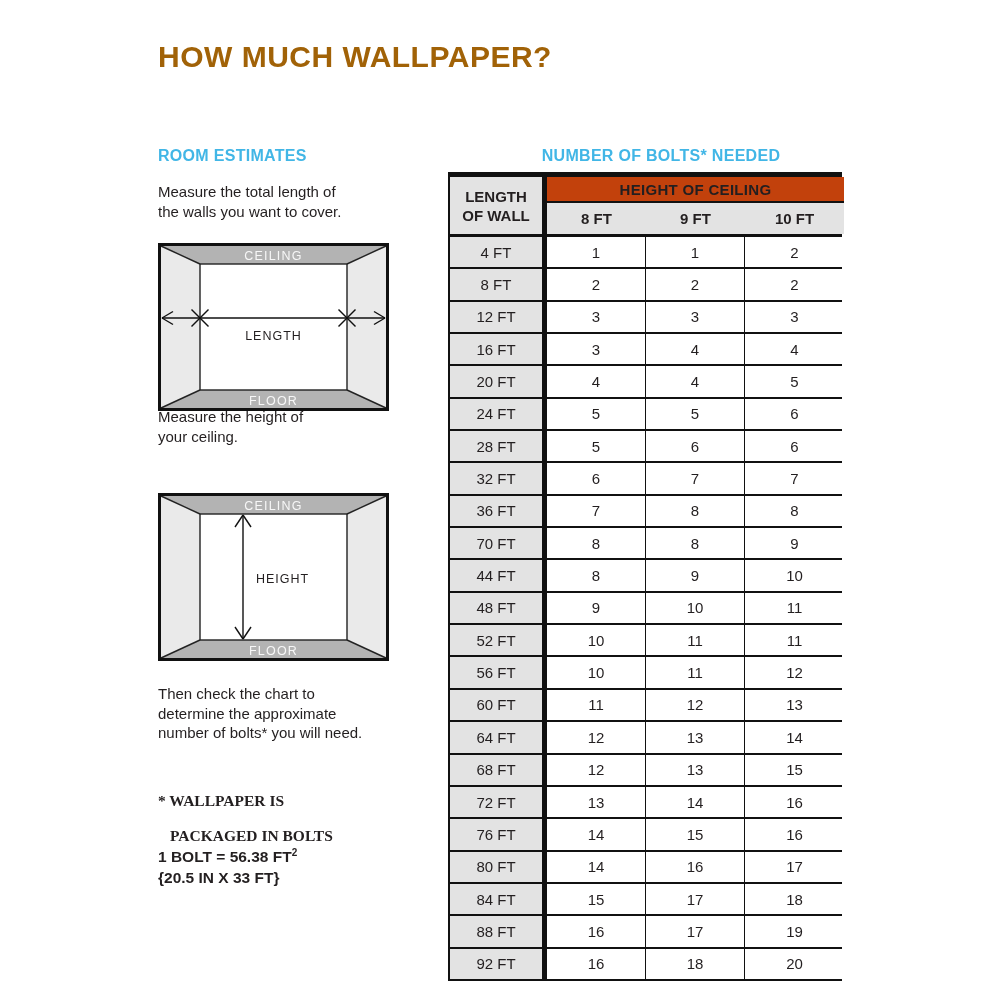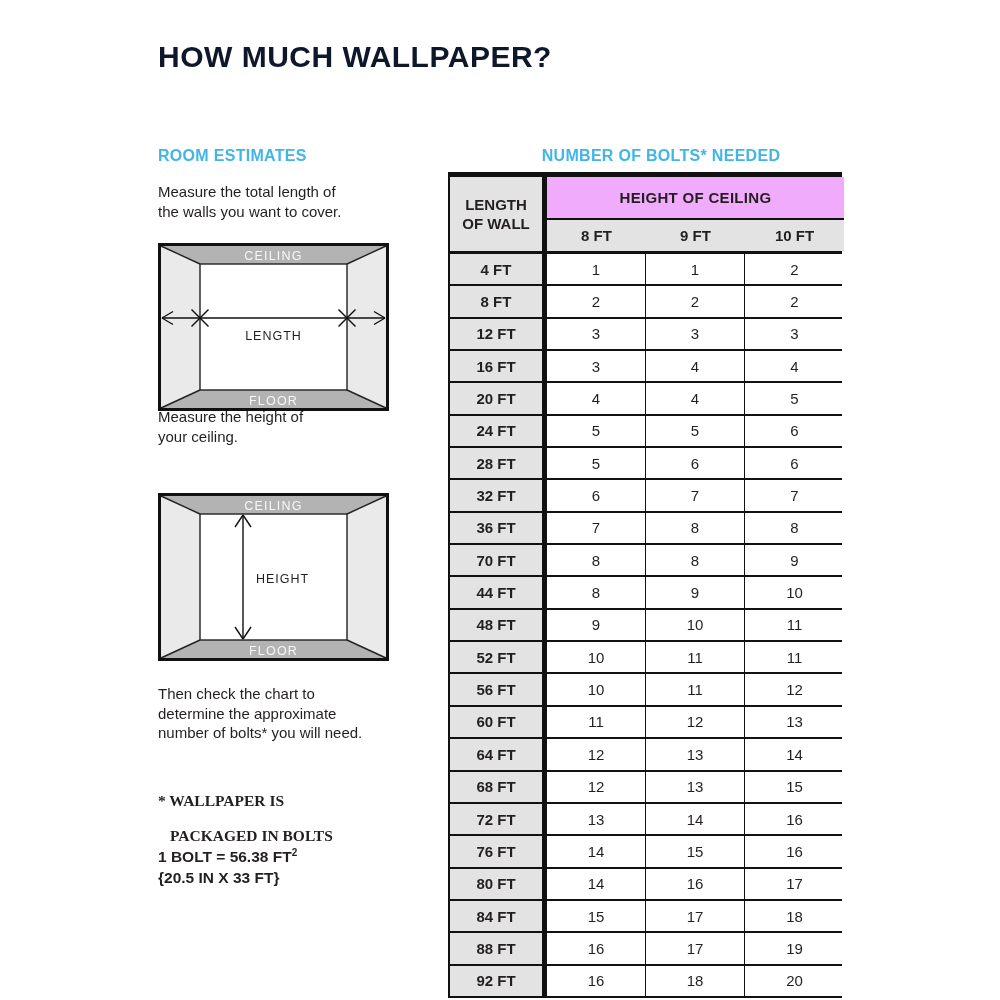--- a/index.html
+++ b/index.html
@@ -4,21 +4,21 @@
 <style>
   html,body{margin:0;padding:0;}
   body{
     width:1000px;height:1000px;background:#ffffff;
     font-family:"Liberation Sans",sans-serif;color:#231f20;
     position:relative;overflow:hidden;
   }
   .abs{position:absolute;}
   .page-title{
     left:158px;top:40px;font-size:30px;font-weight:bold;
-    color:#0f172a;letter-spacing:.5px;white-space:nowrap;
+    color:#a16207;letter-spacing:.5px;white-space:nowrap;
   }
   .sect-head{
     font-size:16px;font-weight:bold;color:#41b6e6;letter-spacing:.3px;white-space:nowrap;
   }
   .room-head{left:158px;top:147px;}
   .table-head{left:464px;top:147px;width:394px;text-align:center;}
   .step{
     left:158px;width:250px;font-size:15px;line-height:19.5px;
     white-space:pre-line;color:#231f20;
   }
@@ -40,29 +40,29 @@
     background:#fff;
   }
   .thead{display:grid;grid-template-columns:97px 297px;border-bottom:3px solid #111;}
   .cell{display:flex;align-items:center;justify-content:center;box-sizing:border-box;}
   .lenwall{
     background:#e3e3e3;border-right:5px solid #111;
     font-size:15px;font-weight:bold;text-align:center;line-height:19px;
     flex-direction:column;white-space:pre-line;
   }
   .hoc{
-    height:43px;background:#f0abfc;border-bottom:2px solid #111;
+    height:26px;background:#c2410c;border-bottom:2px solid #111;
     font-size:15px;font-weight:bold;letter-spacing:.3px;
   }
   .subh{display:grid;grid-template-columns:99px 99px 99px;background:#e3e3e3;}
   .subh .cell{height:31px;font-size:15px;font-weight:bold;}
   .trow{display:grid;grid-template-columns:97px 99px 99px 99px;height:30.35px;border-bottom:2px solid #111;}
   .trow:last-child{border-bottom:none;}
   .tcell{display:flex;align-items:center;justify-content:center;box-sizing:border-box;font-size:15px;}
-  .tcell.label{background:#e3e3e3;border-right:5px solid #111;font-weight:bold;}
+  .tcell.label{background:#e3e3e3;border-right:5px solid #111;font-weight:normal;}
   .tcell.v1,.tcell.v2{border-right:1.5px solid #111;}
 </style>
 </head>
 <body>
 
 <div class="abs page-title">HOW MUCH WALLPAPER?</div>
 
 <div class="abs sect-head room-head">ROOM ESTIMATES</div>
 
 <div class="abs step step1">Measure the total length of

